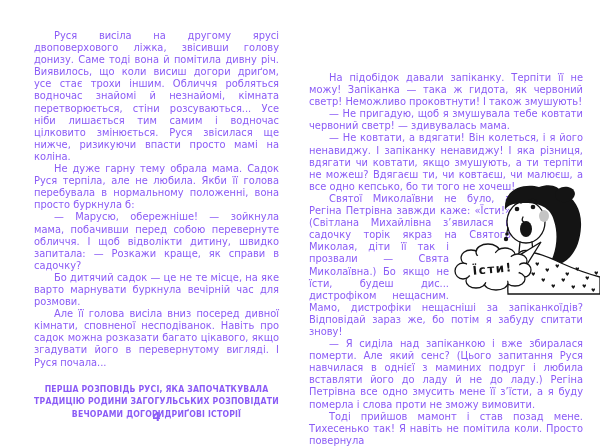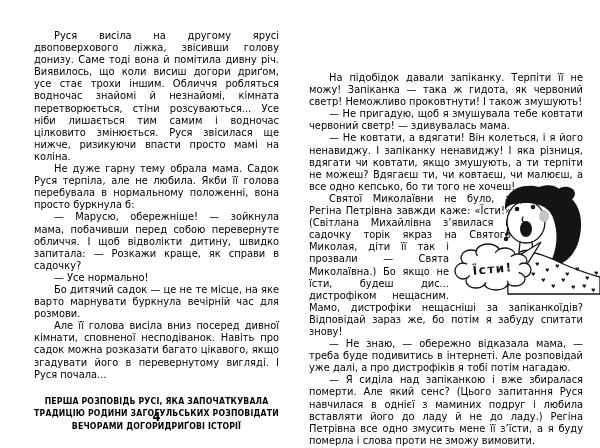--- a/index.html
+++ b/index.html
@@ -1,18 +1,18 @@
 <!DOCTYPE html>
 <html lang="uk"><head>
 <meta charset="utf-8">
 <style>
   html,body { margin:0; padding:0; background:#ffffff; }
   .spread {
     position:relative; width:600px; height:448px; background:#ffffff;
-    overflow:hidden; font-family:"DejaVu Sans", sans-serif; color:#000000;
+    overflow:hidden; font-family:"DejaVu Sans", sans-serif; color:#8b5cf6;
   }
   .page { position:absolute; top:30px; height:400px; }
   .page-left  { left:34px;  width:245px; }
   .page-right { left:309px; width:274px;margin-top:42px; }
 
   .body-text { font-size:9.9px; line-height:12.1px; text-align:justify; }
   .body-text p { margin:0; text-indent:20px; }
 
   .heading {
     width:112%; transform:scaleX(0.893); transform-origin:0 50%;
@@ -41,21 +41,20 @@
 </head>
 <body>
 
 <div class="spread">
 
   <section class="page page-left">
     <div class="body-text">
         <p>Руся висіла на другому ярусі двоповерхового ліжка, звісивши голову донизу. Саме тоді вона й помітила дивну річ. Виявилось, що коли висиш догори дриґом, усе стає трохи іншим. Обличчя робляться водночас знайомі й незнайомі, кімната перетворюється, стіни розсуваються... Усе ніби лишається тим самим і водночас цілковито змінюється. Руся звісилася ще нижче, ризикуючи впасти просто мамі на коліна.</p>
         <p>Не дуже гарну тему обрала мама. Садок Руся терпіла, але не любила. Якби її голова перебувала в нормальному положенні, вона просто буркнула б:</p>
         <p>— Марусю, обережніше! — зойкнула мама, побачивши перед собою перевернуте обличчя. І щоб відволікти дитину, швидко запитала: — Розкажи краще, як справи в садочку?</p>
-        <p>— Усе нормально!</p>
         <p>Бо дитячий садок — це не те місце, на яке варто марнувати буркнула вечірній час для розмови.</p>
         <p>Але її голова висіла вниз посеред дивної кімнати, сповненої несподіванок. Навіть про садок можна розказати багато цікавого, якщо згадувати його в перевернутому вигляді. І Руся почала...</p>
       </div>
 
     <div class="heading">ПЕРША РОЗПОВІДЬ РУСІ, ЯКА ЗАПОЧАТКУВАЛА ТРАДИЦІЮ РОДИНИ ЗАГОГУЛЬСЬКИХ РОЗПОВІДАТИ ВЕЧОРАМИ ДОГОРИДРИҐОВІ ІСТОРІЇ</div>
 
     <div class="page-num">4</div>
   </section>
 
   <section class="page page-right">
@@ -130,20 +129,19 @@
               <ellipse cx="21" cy="95" rx="10" ry="7" fill="#ffffff"></ellipse>
               <ellipse cx="8" cy="85" rx="8" ry="8" fill="#ffffff"></ellipse>
               <ellipse cx="38" cy="82" rx="27" ry="15" fill="#ffffff" stroke="none"></ellipse>
               <text class="bubble-text" x="38" y="87" text-anchor="middle" stroke="none" transform="rotate(-5 38 87)">Їсти!</text>
             </g>
           </g>
         </svg>
       </div>
       <div class="illu-float f2"></div>
     <p>Святої Миколаївни не було, а Регіна Петрівна завжди каже: «Їсти!» (Світлана Михайлівна з’явилася в садочку торік якраз на Святого Миколая, діти її так і прозвали — Свята Миколаївна.) Бо якщо не їсти, будеш дис... дистрофіком нещасним. Мамо, дистрофіки нещасніші за запіканкоїдів? Відповідай зараз же, бо потім я забуду спитати знову!</p>
-        <p>— Не знаю, — обережно відказала мама, — треба буде подивитись в інтернеті. Але розповідай уже далі, а про дистрофіків я тобі потім нагадаю.</p>
         <p>— Я сиділа над запіканкою і вже збиралася померти. Але який сенс? (Цього запитання Руся навчилася в однієї з маминих подруг і любила вставляти його до ладу й не до ладу.) Регіна Петрівна все одно змусить мене її з’їсти, а я буду померла і слова проти не зможу вимовити.</p>
         <p>Тоді прийшов мамонт і став позад мене. Тихесенько так! Я навіть не помітила коли. Просто повернула</p>
       </div>
 
     <div class="page-num">5</div>
   </section>
 </div>
 
 </body></html>

